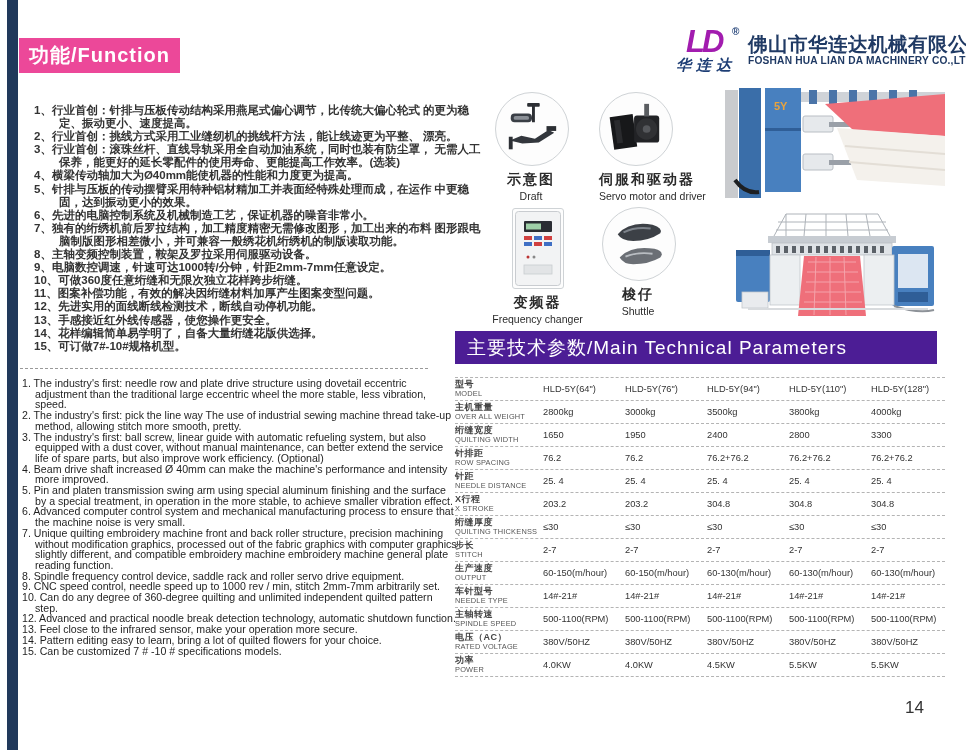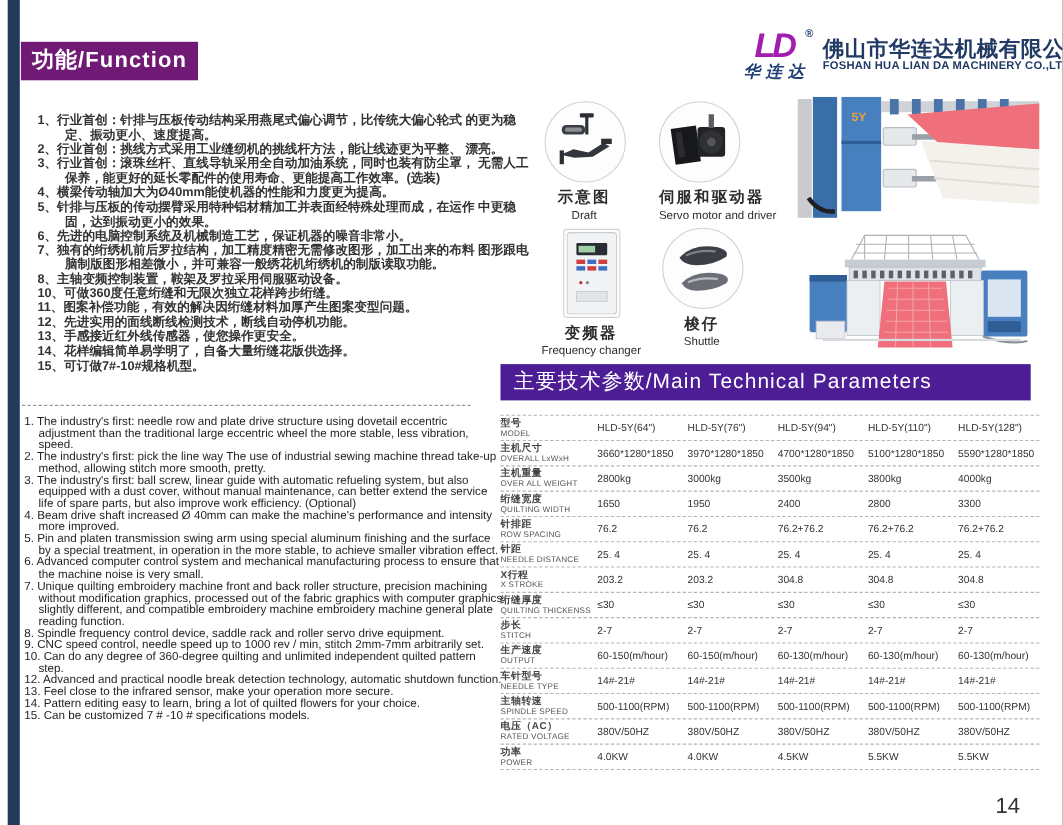--- a/index.html
+++ b/index.html
@@ -1,19 +1,19 @@
 <!DOCTYPE html>
 <html><head>
 <meta charset="utf-8">
 <style>
   html,body{margin:0;padding:0;background:#888;}
   .page{position:relative;width:966px;height:750px;background:#ffffff;overflow:hidden;
         font-family:"Liberation Sans","DejaVu Sans",sans-serif;color:#2b2b2b;margin:0 auto;}
   .left-bar{position:absolute;left:7px;top:0;width:11px;height:750px;background:#21395b;}
-  .fn-title{position:absolute;left:19px;top:38px;width:161px;height:35px;background:#701a75;
+  .fn-title{position:absolute;left:19px;top:38px;width:161px;height:35px;background:#ec4899;
             color:#fff;font-size:20px;line-height:35px;text-align:center;letter-spacing:1px;font-weight:bold;}
   
   .logo-wrap{position:absolute;left:680px;top:24px;width:70px;height:48px;}
   .logo-ld{position:absolute;left:6px;top:0;font-size:31px;font-weight:bold;font-style:italic;
            color:#a21caf;letter-spacing:-3px;}
   .logo-reg{position:absolute;left:52px;top:2px;font-size:10px;color:#1e3e75;font-weight:bold;}
   .logo-script{position:absolute;left:-4px;top:32px;font-size:15px;font-weight:bold;font-style:italic;
                color:#1e3e75;letter-spacing:5px;white-space:nowrap;}
   .company-cn{position:absolute;left:748px;top:31px;font-size:19.5px;font-weight:bold;color:#203a64;letter-spacing:0.5px;white-space:nowrap;}
   .company-en{position:absolute;left:748px;top:55px;font-size:10.2px;font-weight:bold;color:#203a64;letter-spacing:0.2px;white-space:nowrap;}
@@ -36,21 +36,21 @@
   .machine-photo{position:absolute;}
   
   .tech-title{position:absolute;left:455px;top:331px;width:482px;height:33px;background:#4c1d95;
               color:#fff;font-size:19px;line-height:33px;padding-left:12px;letter-spacing:1px;box-sizing:border-box;white-space:nowrap;}
   .spec-table{position:absolute;left:455px;top:377px;width:490px;border-top:1px dashed #b4b4b4;}
   .t-row{display:flex;align-items:center;height:22px;border-bottom:1px dashed #b4b4b4;}
   .t-label{width:88px;flex:0 0 88px;}
   .t-cn{font-size:9px;font-weight:bold;color:#444;line-height:9.5px;letter-spacing:0.5px;}
   .t-en{font-size:7.4px;color:#555;line-height:8.5px;letter-spacing:0.2px;white-space:nowrap;}
   .t-cell{width:82px;flex:0 0 82px;font-size:9.3px;color:#333;white-space:nowrap;}
-  .page-num{position:absolute;left:905px;top:698px;font-size:20px;color:#333;margin-top:24px;}
+  .page-num{position:absolute;left:905px;top:698px;font-size:17px;color:#333;}
 </style>
 </head>
 <body>
 
 <div class="page">
 
   <div class="left-bar"></div>
 
   <div class="fn-title">功能/Function</div>
 
@@ -64,20 +64,21 @@
 
   <ol class="features-cn">
       <li>1、行业首创：针排与压板传动结构采用燕尾式偏心调节，比传统大偏心轮式 的更为稳定、振动更小、速度提高。</li>
       <li>2、行业首创：挑线方式采用工业缝纫机的挑线杆方法，能让线迹更为平整、 漂亮。</li>
       <li>3、行业首创：滚珠丝杆、直线导轨采用全自动加油系统，同时也装有防尘罩， 无需人工保养，能更好的延长零配件的使用寿命、更能提高工作效率。(选装)</li>
       <li>4、横梁传动轴加大为Ø40mm能使机器的性能和力度更为提高。</li>
       <li>5、针排与压板的传动摆臂采用特种铝材精加工并表面经特殊处理而成，在运作 中更稳固，达到振动更小的效果。</li>
       <li>6、先进的电脑控制系统及机械制造工艺，保证机器的噪音非常小。</li>
       <li>7、独有的绗绣机前后罗拉结构，加工精度精密无需修改图形，加工出来的布料 图形跟电脑制版图形相差微小，并可兼容一般绣花机绗绣机的制版读取功能。</li>
       <li>8、主轴变频控制装置，鞍架及罗拉采用伺服驱动设备。</li>
+      <li>9、电脑数控调速，针速可达1000转/分钟，针距2mm-7mm任意设定。</li>
       <li>10、可做360度任意绗缝和无限次独立花样跨步绗缝。</li>
       <li>11、图案补偿功能，有效的解决因绗缝材料加厚产生图案变型问题。</li>
       <li>12、先进实用的面线断线检测技术，断线自动停机功能。</li>
       <li>13、手感接近红外线传感器，使您操作更安全。</li>
       <li>14、花样编辑简单易学明了，自备大量绗缝花版供选择。</li>
       <li>15、可订做7#-10#规格机型。</li>
     </ol>
 
   <div class="sep"></div>
 
@@ -244,31 +245,20 @@
         <div class="t-en">MODEL</div>
       </div>
       <div class="t-cell">HLD-5Y(64")</div>
       <div class="t-cell">HLD-5Y(76")</div>
       <div class="t-cell">HLD-5Y(94")</div>
       <div class="t-cell">HLD-5Y(110")</div>
       <div class="t-cell">HLD-5Y(128")</div>
     </div>
       <div class="t-row">
       <div class="t-label">
-        <div class="t-cn">主机尺寸</div>
-        <div class="t-en">OVERALL LxWxH</div>
-      </div>
-      <div class="t-cell">3660*1280*1850</div>
-      <div class="t-cell">3970*1280*1850</div>
-      <div class="t-cell">4700*1280*1850</div>
-      <div class="t-cell">5100*1280*1850</div>
-      <div class="t-cell">5590*1280*1850</div>
-    </div>
-      <div class="t-row">
-      <div class="t-label">
         <div class="t-cn">主机重量</div>
         <div class="t-en">OVER ALL WEIGHT</div>
       </div>
       <div class="t-cell">2800kg</div>
       <div class="t-cell">3000kg</div>
       <div class="t-cell">3500kg</div>
       <div class="t-cell">3800kg</div>
       <div class="t-cell">4000kg</div>
     </div>
       <div class="t-row">

